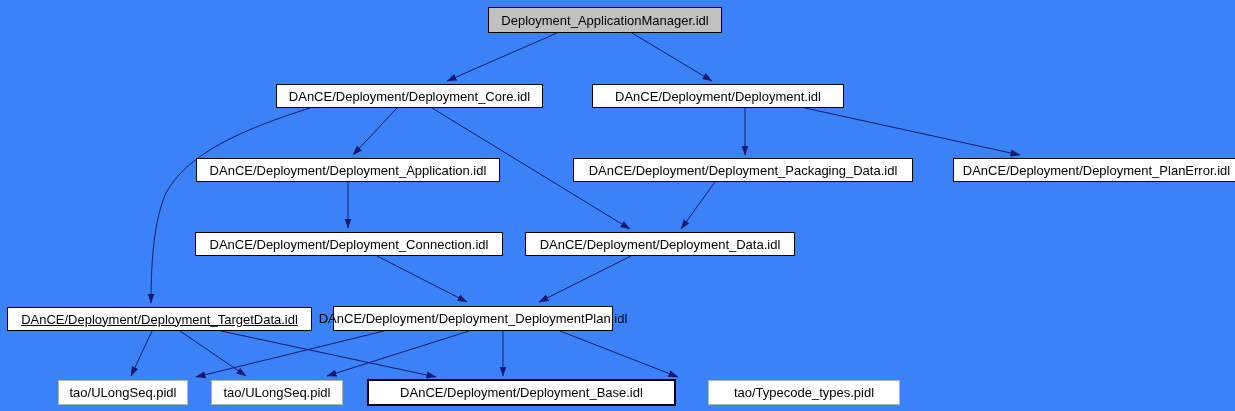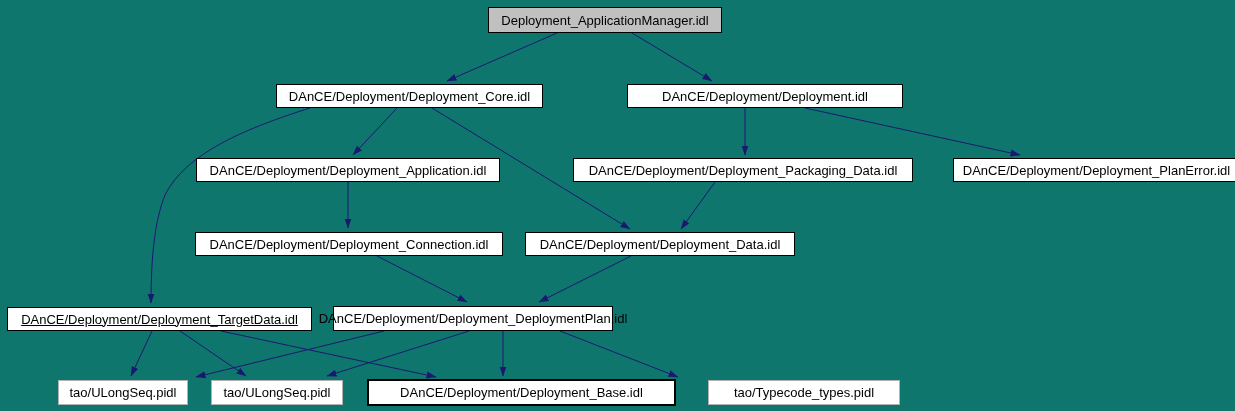--- a/index.html
+++ b/index.html
@@ -4,21 +4,21 @@
 <style>
   html, body {
     margin: 0;
     padding: 0;
     background: #ffffff;
   }
   .stage {
     position: relative;
     width: 1235px;
     height: 411px;
-    background: #0f766e;
+    background: #3b82f6;
     font-family: "Liberation Sans", "DejaVu Sans", sans-serif;
     overflow: hidden;
   }
   .edge-layer {
     position: absolute;
     left: 0;
     top: 0;
     width: 1235px;
     height: 411px;
     pointer-events: none;
@@ -69,21 +69,21 @@
         <path d="M221,331 L436,377" class="edge" stroke="#191970" marker-end="url(#arrow)"></path>
         <path d="M384,331 L196,377" class="edge" stroke="#191970" marker-end="url(#arrow)"></path>
         <path d="M469,331 L327,376" class="edge" stroke="#191970" marker-end="url(#arrow)"></path>
         <path d="M503,331 L503,376" class="edge" stroke="#191970" marker-end="url(#arrow)"></path>
         <path d="M560,331 L678,377" class="edge" stroke="#191970" marker-end="url(#arrow)"></path>
       </g>
   </svg>
   <div>
       <div class="node" style="left: 488px; top: 7px; width: 234px; height: 26px; background: rgb(192, 192, 192); border-color: rgb(0, 0, 0); border-width: 1px;">Deployment_ApplicationManager.idl</div>
       <div class="node" style="left: 276px; top: 84px; width: 267px; height: 24px; background: rgb(255, 255, 255); border-color: rgb(0, 0, 0); border-width: 1px;">DAnCE/Deployment/Deployment_Core.idl</div>
-      <div class="node" style="left: 627px; top: 84px; width: 276px; height: 24px; background: rgb(255, 255, 255); border-color: rgb(0, 0, 0); border-width: 1px;">DAnCE/Deployment/Deployment.idl</div>
+      <div class="node" style="left: 592px; top: 84px; width: 252px; height: 24px; background: rgb(255, 255, 255); border-color: rgb(0, 0, 0); border-width: 1px;">DAnCE/Deployment/Deployment.idl</div>
       <div class="node" style="left: 196px; top: 158px; width: 304px; height: 24px; background: rgb(255, 255, 255); border-color: rgb(0, 0, 0); border-width: 1px;">DAnCE/Deployment/Deployment_Application.idl</div>
       <div class="node" style="left: 573px; top: 158px; width: 340px; height: 24px; background: rgb(255, 255, 255); border-color: rgb(0, 0, 0); border-width: 1px;">DAnCE/Deployment/Deployment_Packaging_Data.idl</div>
       <div class="node" style="left: 934px; top: 158px; width: 287px; height: 24px; background: rgb(255, 255, 255); border-color: rgb(0, 0, 0); border-width: 1px; margin-left: 19px;">DAnCE/Deployment/Deployment_PlanError.idl</div>
       <div class="node" style="left: 195px; top: 232px; width: 308px; height: 24px; background: rgb(255, 255, 255); border-color: rgb(0, 0, 0); border-width: 1px;">DAnCE/Deployment/Deployment_Connection.idl</div>
       <div class="node" style="left: 525px; top: 232px; width: 270px; height: 24px; background: rgb(255, 255, 255); border-color: rgb(0, 0, 0); border-width: 1px;">DAnCE/Deployment/Deployment_Data.idl</div>
       <div class="node" style="left: 7px; top: 307px; width: 305px; height: 24px; background: rgb(255, 255, 255); border-color: rgb(0, 0, 0); border-width: 1px; text-decoration: underline;">DAnCE/Deployment/Deployment_TargetData.idl</div>
       <div class="node" style="left: 333px; top: 306px; width: 280px; height: 25px; background: rgb(255, 255, 255); border-color: rgb(0, 0, 0); border-width: 1px;">DAnCE/Deployment/Deployment_DeploymentPlan.idl</div>
       <div class="node" style="left: 58px; top: 380px; width: 130px; height: 25px; background: rgb(255, 255, 255); border-color: rgb(178, 178, 178); border-width: 1px;">tao/ULongSeq.pidl</div>
       <div class="node" style="left: 211px; top: 380px; width: 132px; height: 25px; background: rgb(255, 255, 255); border-color: rgb(178, 178, 178); border-width: 1px;">tao/ULongSeq.pidl</div>
       <div class="node" style="left: 367px; top: 379px; width: 309px; height: 27px; background: rgb(255, 255, 255); border-color: rgb(0, 0, 0); border-width: 2px;">DAnCE/Deployment/Deployment_Base.idl</div>

